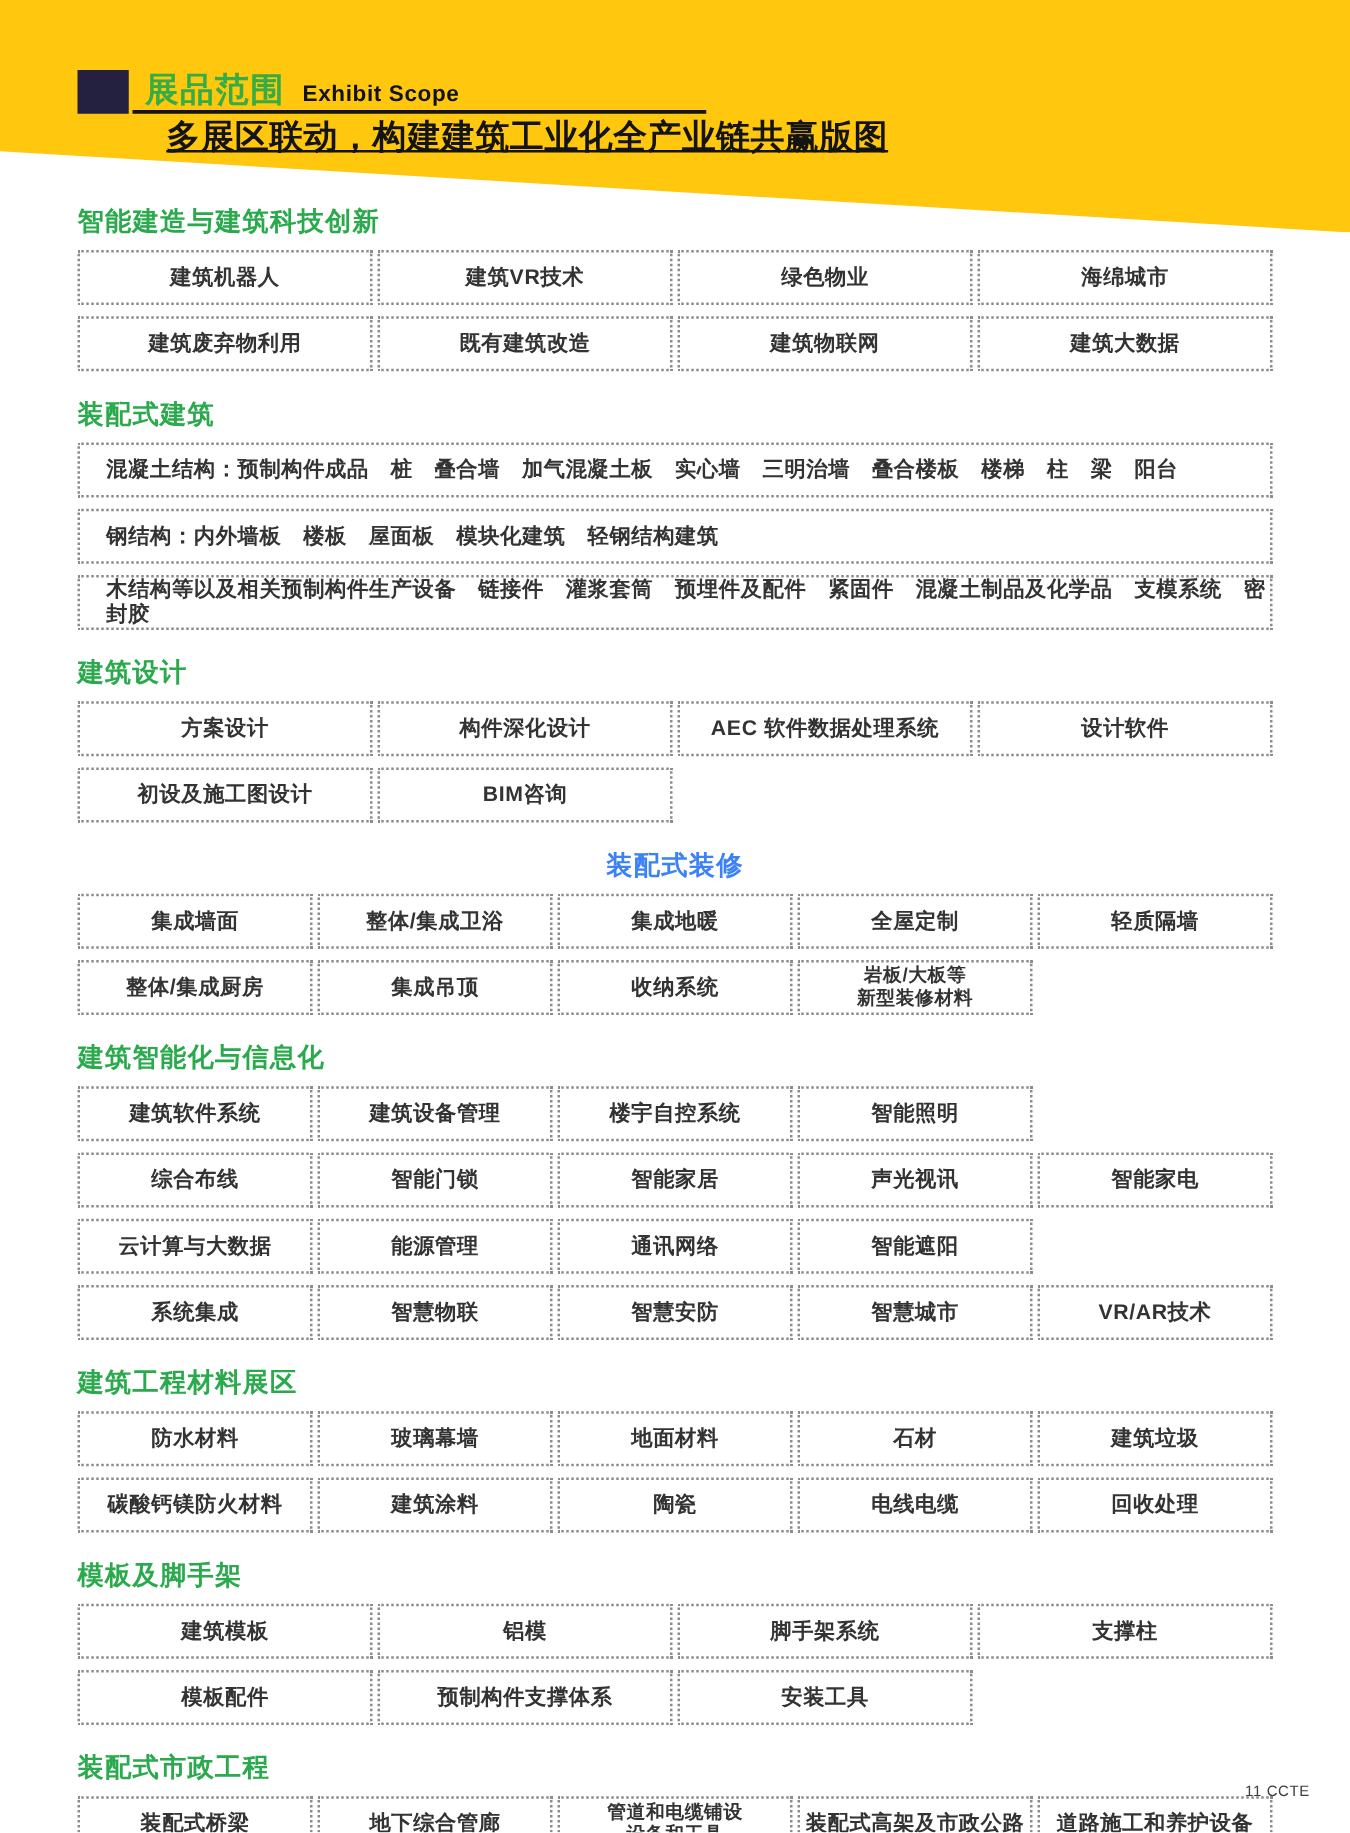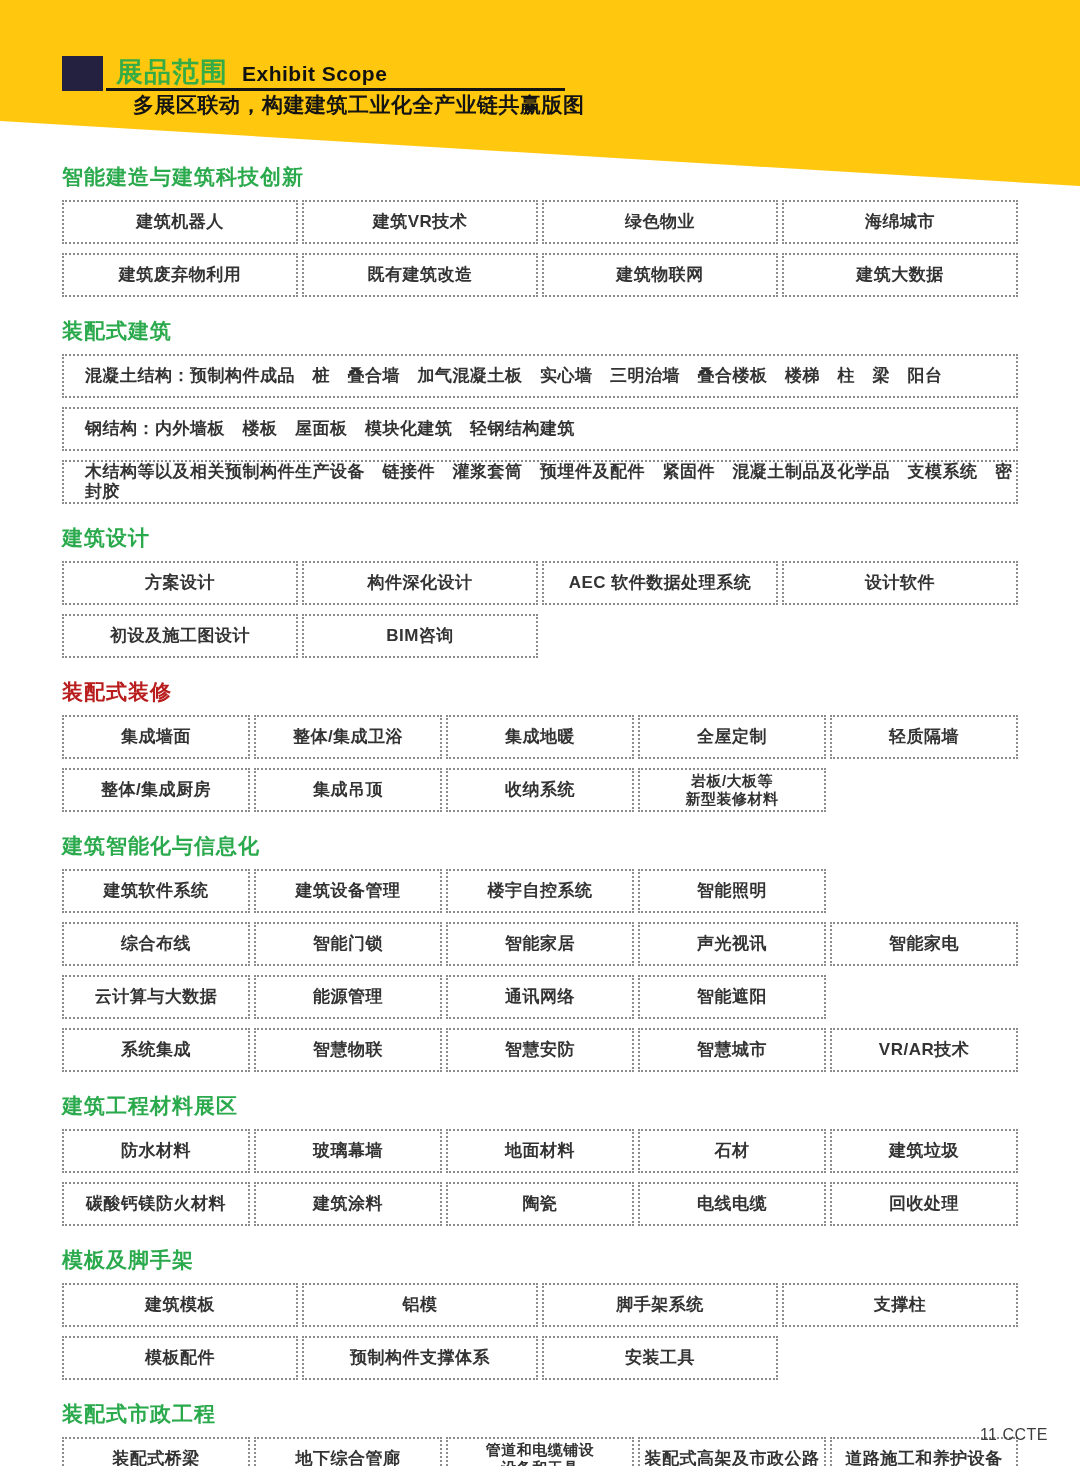--- a/index.html
+++ b/index.html
@@ -8,25 +8,25 @@
     overflow:hidden; font-family:"Liberation Sans", sans-serif;
   }
   
   .band {
     position:absolute; left:0; top:0; width:1080px; height:186px;
     clip-path:polygon(0 0, 100% 0, 100% 100%, 0 65%);
   }
   .tag-square { position:absolute; left:62px; top:56px; width:41px; height:35px; }
   .tag-line { position:absolute; left:116px; top:54px; display:flex; align-items:baseline; gap:14px; white-space:nowrap; }
   .tag-cn { font-size:27px; font-weight:bold; letter-spacing:1px; }
-  .tag-en { font-size:21px; font-weight:bold; color:#121212; letter-spacing:0.5px; }
+  .tag-en { font-size:18px; font-weight:bold; color:#121212; letter-spacing:0.5px; }
   .tag-underline { position:absolute; left:106px; top:88px; width:459px; height:3px; background:#141414; }
   .main-title {
     position:absolute; left:133px; top:91px; margin:0;
-    font-size:21px; font-weight:bold; color:#141414; letter-spacing:0.5px; white-space:nowrap;
+    font-size:27px; font-weight:bold; color:#141414; letter-spacing:0.5px; white-space:nowrap;text-decoration:underline;
   }
   
   .content { position:absolute; left:62px; top:163px; width:956px; }
   .section { margin-top:20px; }
   .section:first-child { margin-top:0; }
   .sec-heading { margin:0 0 7px 0; font-size:21px; font-weight:bold; letter-spacing:1px; }
   .row { display:grid; gap:9px 4px; margin-top:9px; }
   .box {
     height:44px; box-sizing:border-box; background:#ffffff;
     border:2px dotted #8c8c8c;
@@ -34,21 +34,21 @@
   }
   .box.left { justify-content:flex-start; padding-left:21px; }
   .box-label {
     font-size:17px; font-weight:bold; color:#333333;
     text-align:center; white-space:pre-line; line-height:1.18; letter-spacing:0.5px;
   }
   .box.left .box-label { text-align:left; }
   .box-label.two-line { font-size:15px; }
   .page-footer {
     position:absolute; right:32px; top:1426px;
-    font-size:16px; font-weight:normal; color:#3d3d3d; letter-spacing:0.5px;
+    font-size:12px; font-weight:normal; color:#3d3d3d; letter-spacing:0.5px;
   }
 </style>
 </head>
 <body>
 
 <div class="page">
   <header class="band" style="background: rgb(255, 199, 14);">
     <div class="tag-square" style="background: rgb(36, 33, 64);"></div>
     <div class="tag-line">
       <span class="tag-cn" style="color: rgb(53, 172, 69);">展品范围</span>
@@ -127,21 +127,21 @@
         <div class="row" style="grid-template-columns: repeat(4, 1fr);">
           <div class="box">
             <span class="box-label">初设及施工图设计</span>
           </div>
           <div class="box">
             <span class="box-label">BIM咨询</span>
           </div>
         </div>
       </section>
       <section class="section">
-        <h2 class="sec-heading" style="color: #b91c1c;">装配式装修</h2>
+        <h2 class="sec-heading" style="color: #3b82f6; text-align: center;">装配式装修</h2>
         <div class="row" style="grid-template-columns: repeat(5, 1fr);">
           <div class="box">
             <span class="box-label">集成墙面</span>
           </div>
           <div class="box">
             <span class="box-label">整体/集成卫浴</span>
           </div>
           <div class="box">
             <span class="box-label">集成地暖</span>
           </div>

